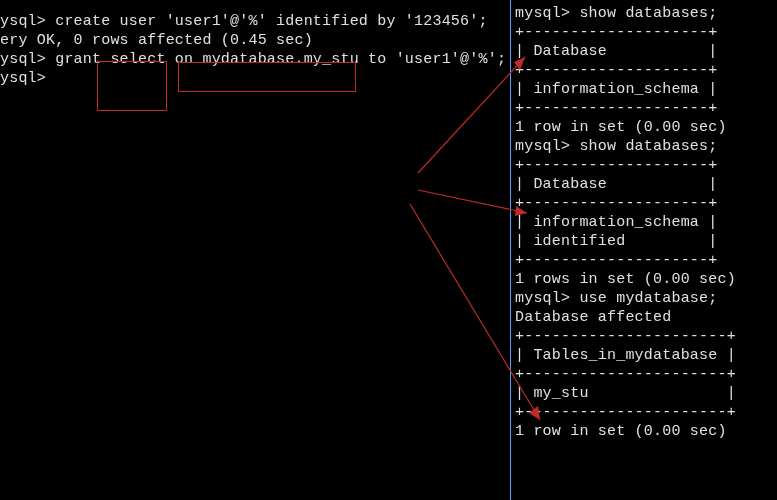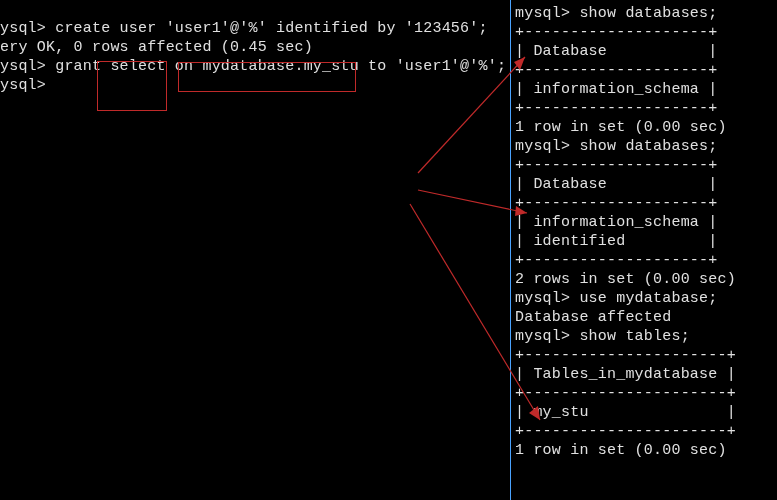--- a/index.html
+++ b/index.html
@@ -17,21 +17,21 @@
   .screen {
     position: absolute;
     inset: 0;
   }
   .left-pane {
     position: absolute;
     left: 0;
     top: 0;
     width: 509px;
     height: 500px;
-    padding: 19px 0 0 0;
+    padding: 12px 0 0 0;
     box-sizing: border-box;
   }
   .right-pane {
     position: absolute;
     left: 511px;
     top: 0;
     width: 266px;
     height: 392px;
     padding: 4px 4px 0 4px;
     box-sizing: border-box;
@@ -104,25 +104,24 @@
     <div class="line">+--------------------+</div>
     <div class="line">1 row in set (0.00 sec)</div>
     <div class="line"></div>
     <div class="line">mysql&gt; show databases;</div>
     <div class="line">+--------------------+</div>
     <div class="line">| Database           |</div>
     <div class="line">+--------------------+</div>
     <div class="line">| information_schema |</div>
     <div class="line">| identified         |</div>
     <div class="line">+--------------------+</div>
-    <div class="line">2 rows in set (0.00 sec)</div>
+    <div class="line">1 rows in set (0.00 sec)</div>
     <div class="line"></div>
     <div class="line">mysql&gt; use mydatabase;</div>
     <div class="line">Database affected</div>
-    <div class="line">mysql&gt; show tables;</div>
     <div class="line">+----------------------+</div>
     <div class="line">| Tables_in_mydatabase |</div>
     <div class="line">+----------------------+</div>
     <div class="line">| my_stu               |</div>
     <div class="line">+----------------------+</div>
     <div class="line">1 row in set (0.00 sec)</div>
   </div>
 
   <div class="redbox" style="left:97px; top:61px; width:70px; height:50px;"></div>
   <div class="redbox" style="left:178px; top:62px; width:178px; height:30px;"></div>

